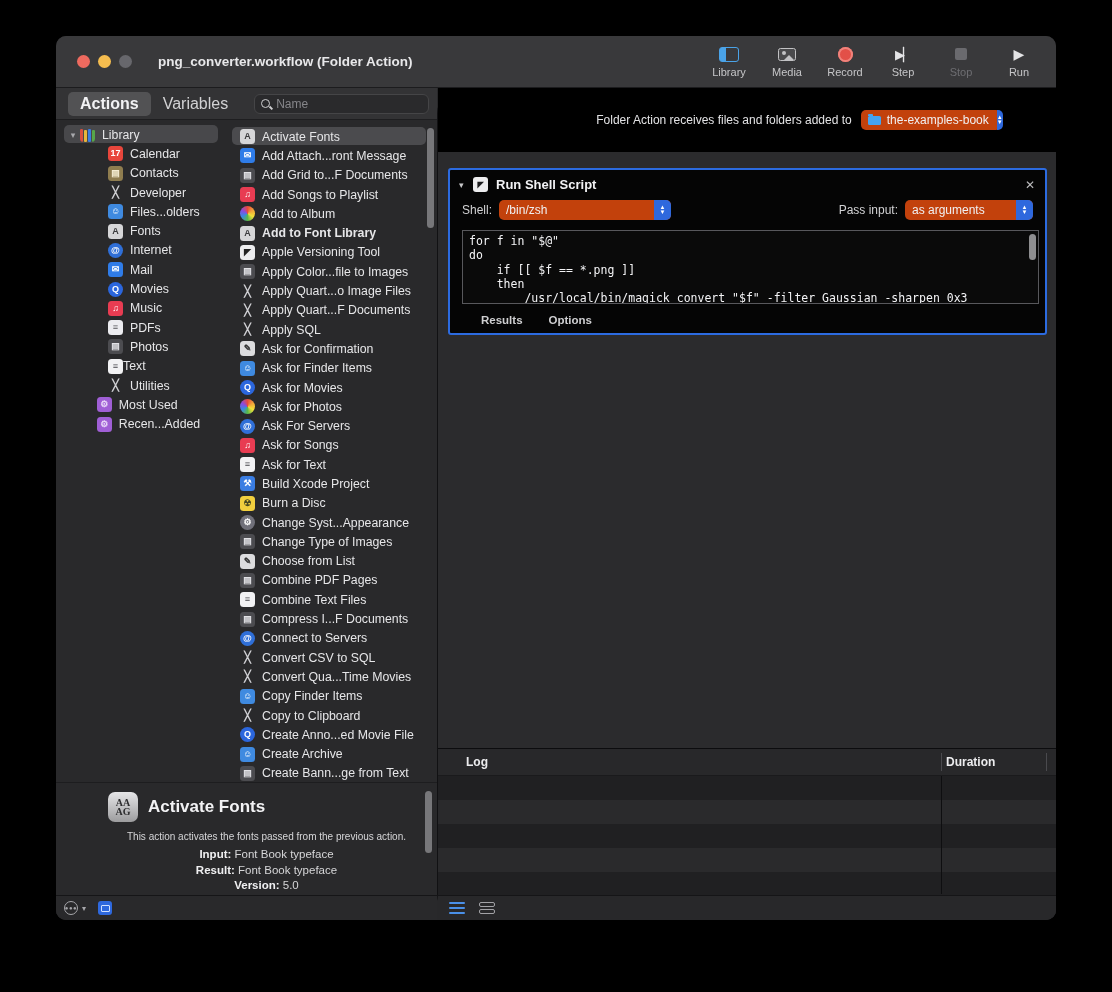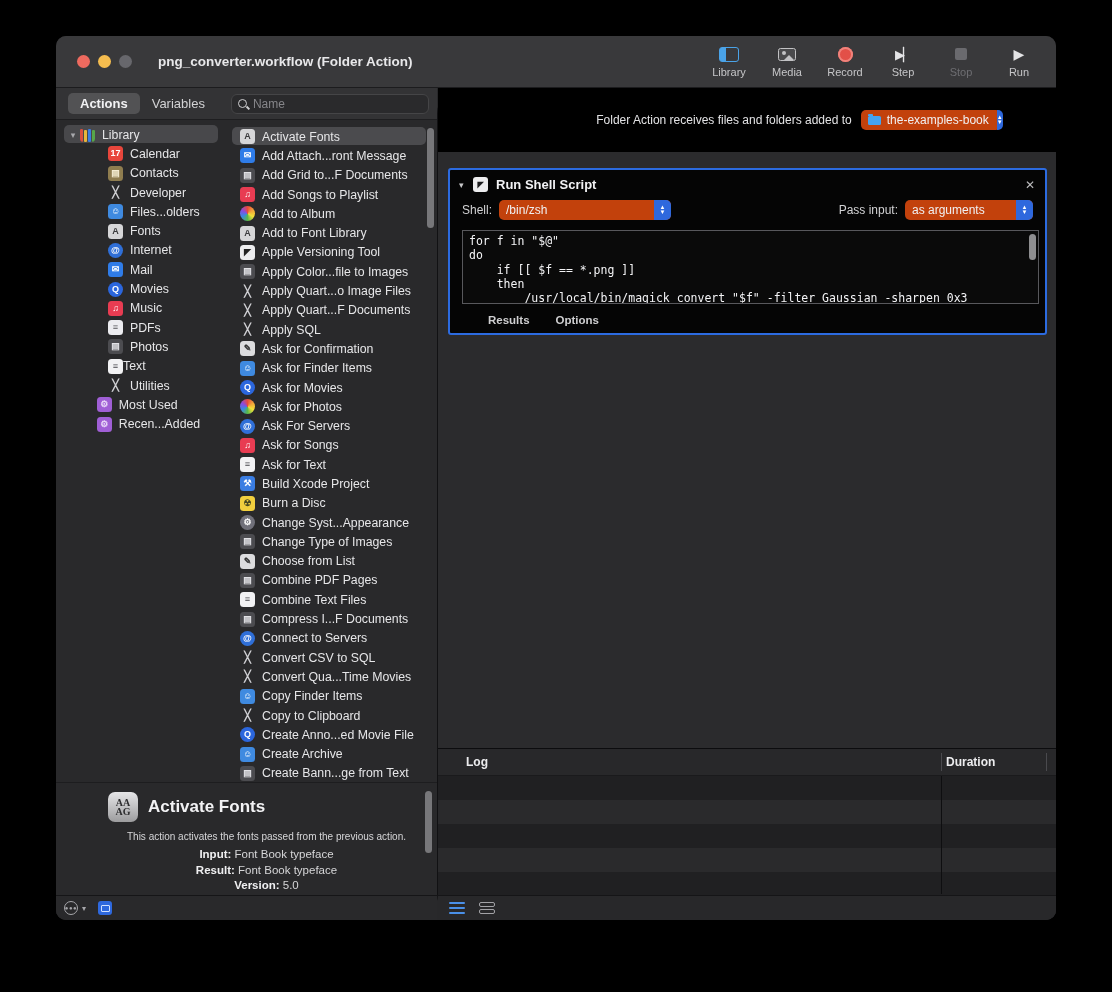--- a/index.html
+++ b/index.html
@@ -32,21 +32,21 @@
   .ico-step { color:#e4e4e6; font-size:13px; letter-spacing:-2px; }
   .ico-step b { font-weight:400; }
   .ico-stop { width:12px; height:12px; background:#6a6a6e; border-radius:2px; }
   .ico-run { color:#e4e4e6; font-size:14px; }
 
   
   .left-pane { position:absolute; left:0; top:52px; width:381px; height:832px; background:#29292b; }
   .tabbar { position:absolute; left:0; top:0; width:100%; height:32px; background:#333335;
     border-bottom:1px solid #1e1e20; display:flex; align-items:center; }
   .seg { display:flex; align-items:center; margin-left:12px; }
-  .seg-btn { font-size:13px; color:#d2d2d4; padding:3px 12px; border-radius:5px; }
+  .seg-btn { font-size:16px; color:#d2d2d4; padding:3px 12px; border-radius:5px; }
   .seg-btn.active { background:#525254; color:#f2f2f4; font-weight:600; }
   .searchbox { margin-left:14px; flex:1; margin-right:8px; height:20px; background:#2a2a2c;
     border:1px solid #454547; border-radius:6px; display:flex; align-items:center; padding:0 6px; }
   .mag { width:9px; height:9px; border:1.8px solid #cfcfd1; border-radius:50%; position:relative; flex:0 0 auto; }
   .mag::after { content:""; position:absolute; left:7px; top:7px; width:4px; height:1.8px; background:#cfcfd1; transform:rotate(45deg); }
   .searchbox input { background:transparent; border:none; outline:none; color:#e8e8ea;
     font-size:12px; margin-left:6px; width:100%; font-family:"Liberation Sans",sans-serif; }
   .searchbox input::placeholder { color:#86868a; }
 
   .browser { position:absolute; left:0; top:32px; width:381px; height:694px; overflow:hidden; }
@@ -128,21 +128,21 @@
   .ctl-label { font-size:12px; color:#d2d2d4; margin-right:7px; }
   .shell-popup { width:172px; }
   .pass-popup { width:128px; }
   .pass-group { margin-left:auto; display:flex; align-items:center; }
   .codebox { position:absolute; left:12px; top:60px; width:577px; height:74px; background:#0a0a0a;
     border:1px solid #58585c; overflow:hidden; }
   .codebox pre { font-family:"DejaVu Sans Mono",monospace; font-size:11.5px; line-height:14.3px;
     color:#f4f4f6; padding:3px 6px; white-space:pre; }
   .code-scrollbar { position:absolute; right:2px; top:3px; width:7px; height:26px;
     background:#8e8e90; border-radius:4px; }
-  .blk-foot { position:absolute; left:0; bottom:7px; display:flex; gap:26px; padding-left:31px;margin-left:7px; }
+  .blk-foot { position:absolute; left:0; bottom:7px; display:flex; gap:26px; padding-left:31px; }
   .foot-link { font-size:11.5px; font-weight:600; color:#cfcfd1; }
 
   
   .log { position:absolute; left:0; top:660px; width:100%; height:147px; border-top:1px solid #0c0c0e; }
   .log-head { height:27px; background:#28282a; display:flex; align-items:center; position:relative;
     border-bottom:1px solid #1a1a1c; }
   .log-col { font-size:12px; font-weight:600; color:#ececee; }
   .log-col.c1 { margin-left:28px; }
   .log-col.c2 { position:absolute; left:508px; }
   .log-tick { position:absolute; top:4px; bottom:4px; width:1px; background:#4a4a4e; }
@@ -352,21 +352,21 @@
             <span class="rowlabel" style="margin-left: 7px;">Add Songs to Playlist</span>
           </div>
           <div class="arow">
             <span class="rowbg"></span>
             <span class="ic ic-photoscolor round" style="background: conic-gradient(rgb(232, 74, 60), rgb(242, 166, 58), rgb(242, 224, 58), rgb(87, 184, 74), rgb(58, 138, 224), rgb(138, 74, 224), rgb(232, 74, 60)); color: rgb(255, 255, 255); margin-left: 12px;"></span>
             <span class="rowlabel" style="margin-left: 7px;">Add to Album</span>
           </div>
           <div class="arow">
             <span class="rowbg"></span>
             <span class="ic ic-fonts" style="background: rgb(214, 214, 216); color: rgb(58, 58, 60); margin-left: 12px;">A</span>
-            <span class="rowlabel" style="margin-left: 7px;">Add to Font Library</span>
+            <span class="rowlabel" style="margin-left: 7px; font-weight: bold;">Add to Font Library</span>
           </div>
           <div class="arow">
             <span class="rowbg"></span>
             <span class="ic ic-terminal" style="background: rgb(237, 237, 239); color: rgb(34, 34, 34); margin-left: 12px;">◤</span>
             <span class="rowlabel" style="margin-left: 7px;">Apple Versioning Tool</span>
           </div>
           <div class="arow">
             <span class="rowbg"></span>
             <span class="ic ic-photosdark" style="background: rgb(76, 76, 80); color: rgb(226, 226, 230); margin-left: 12px;">▤</span>
             <span class="rowlabel" style="margin-left: 7px;">Apply Color...file to Images</span>

